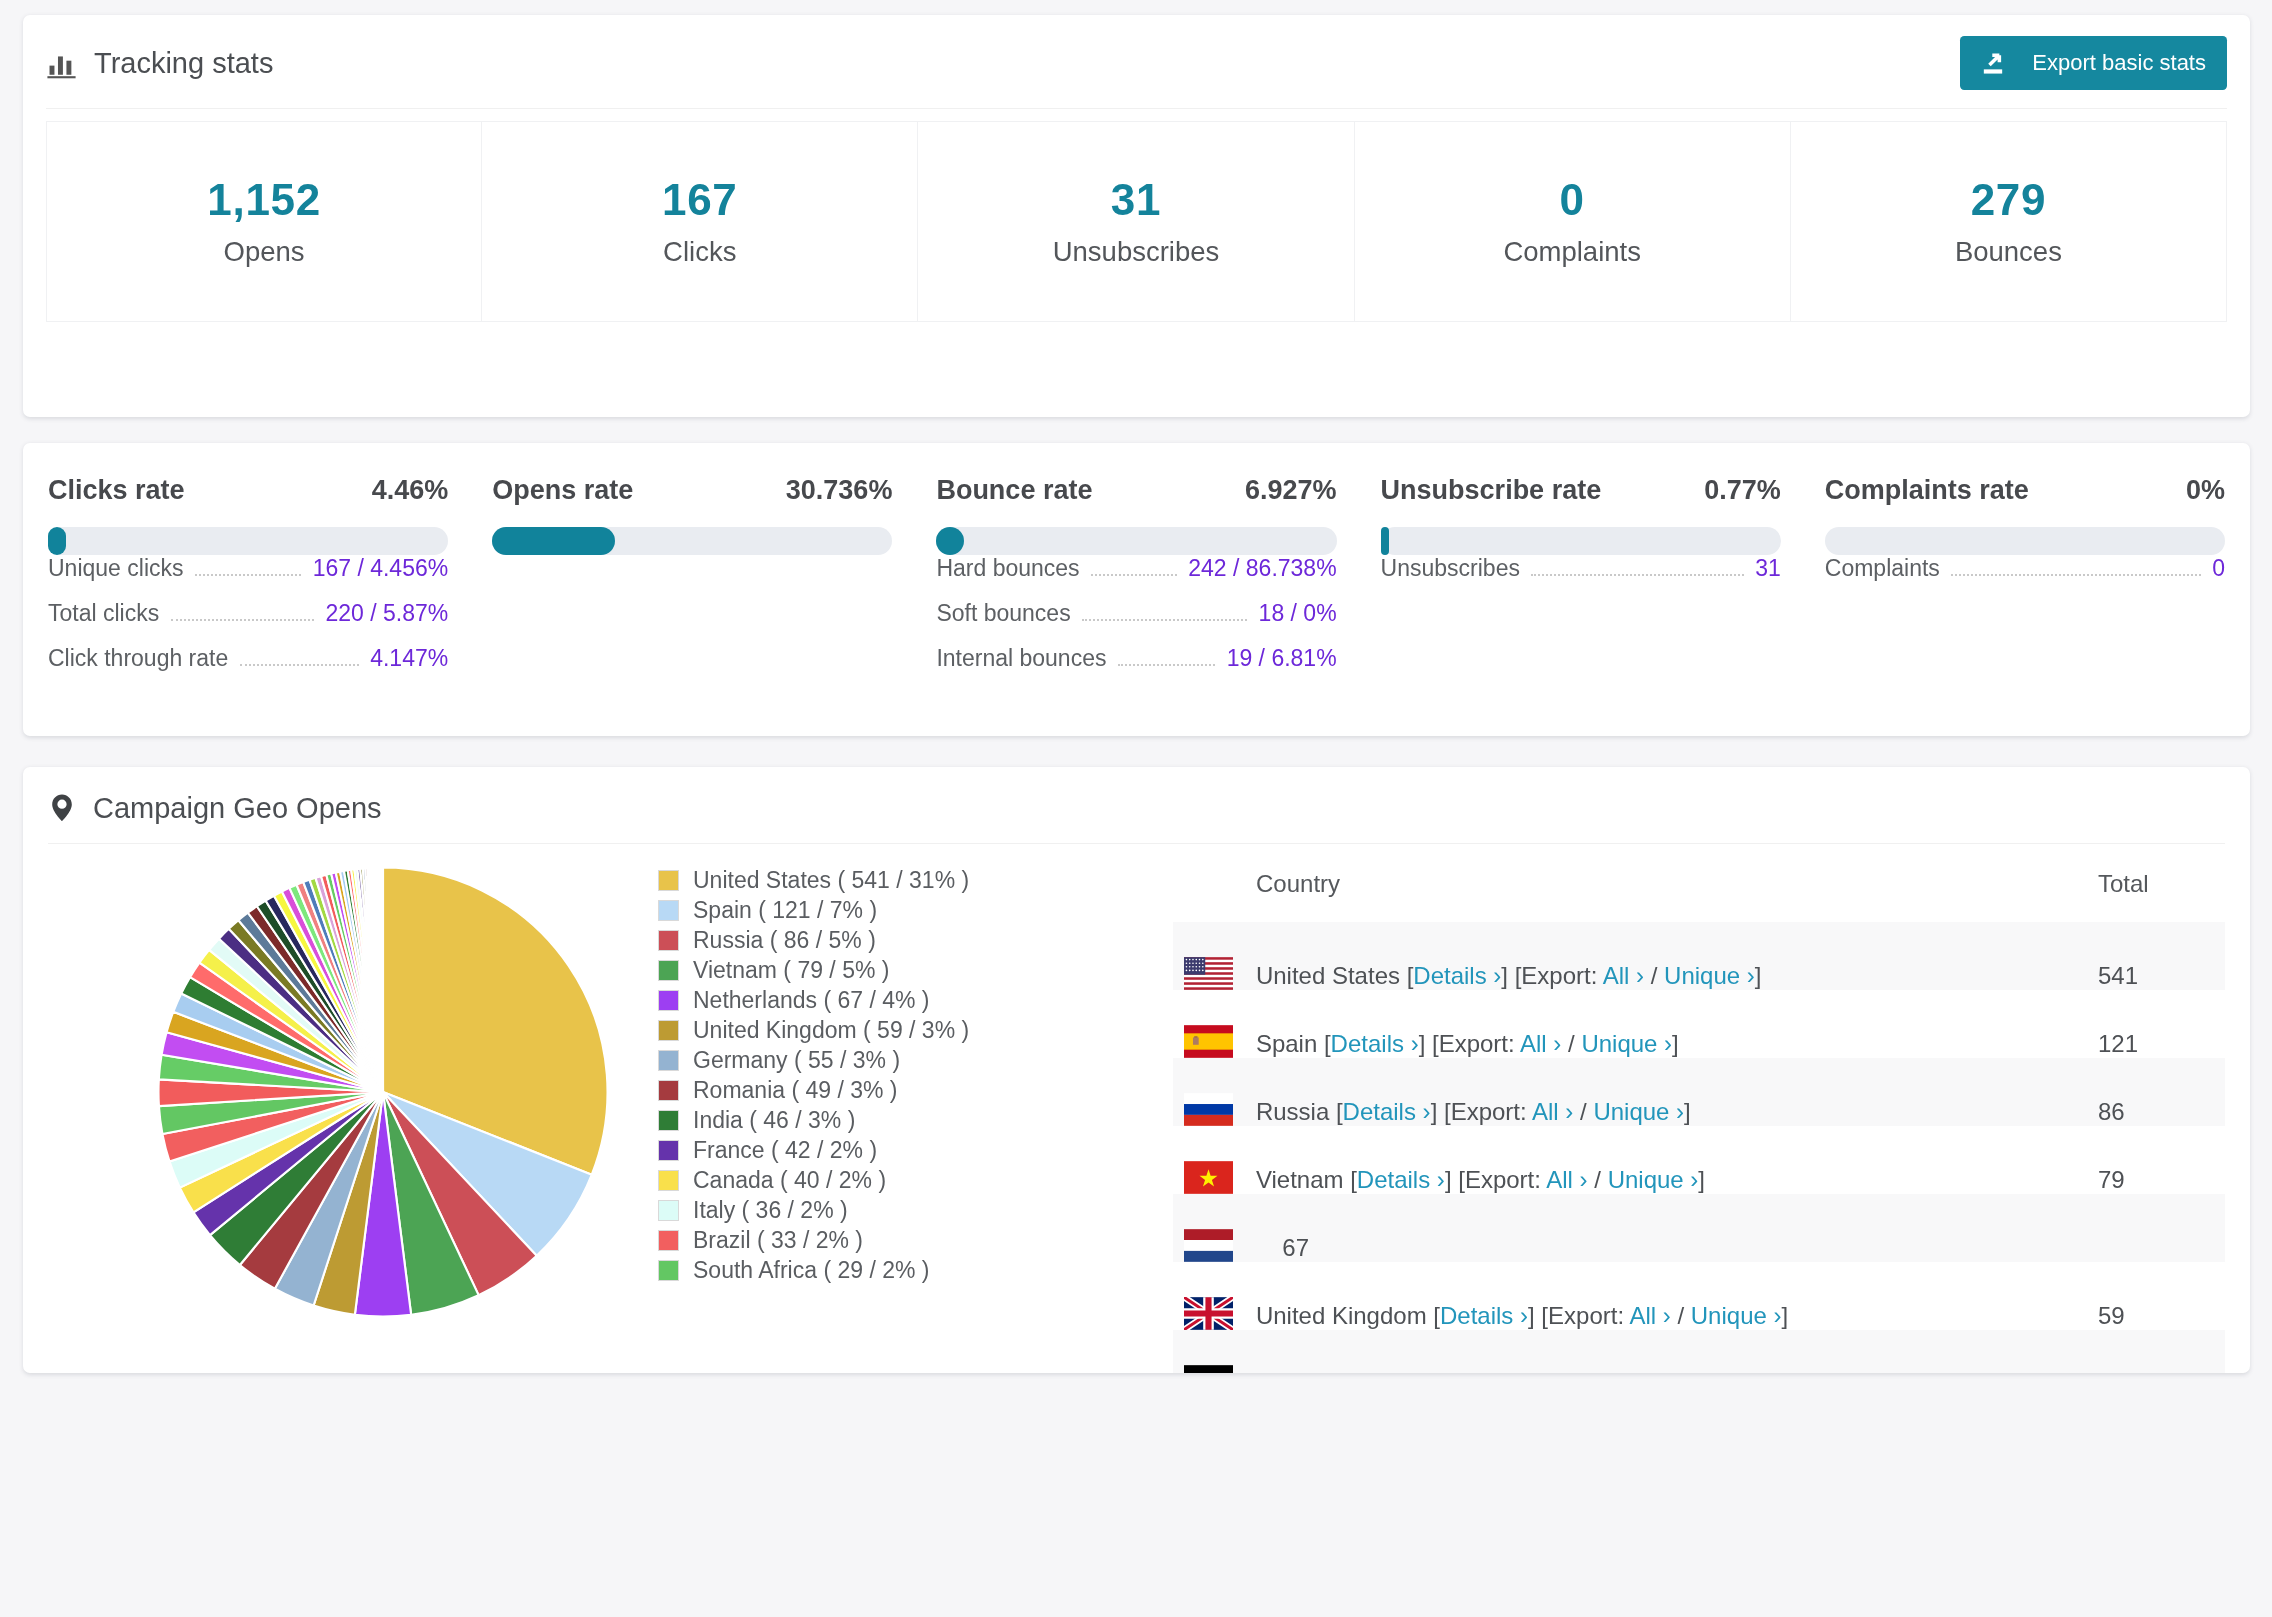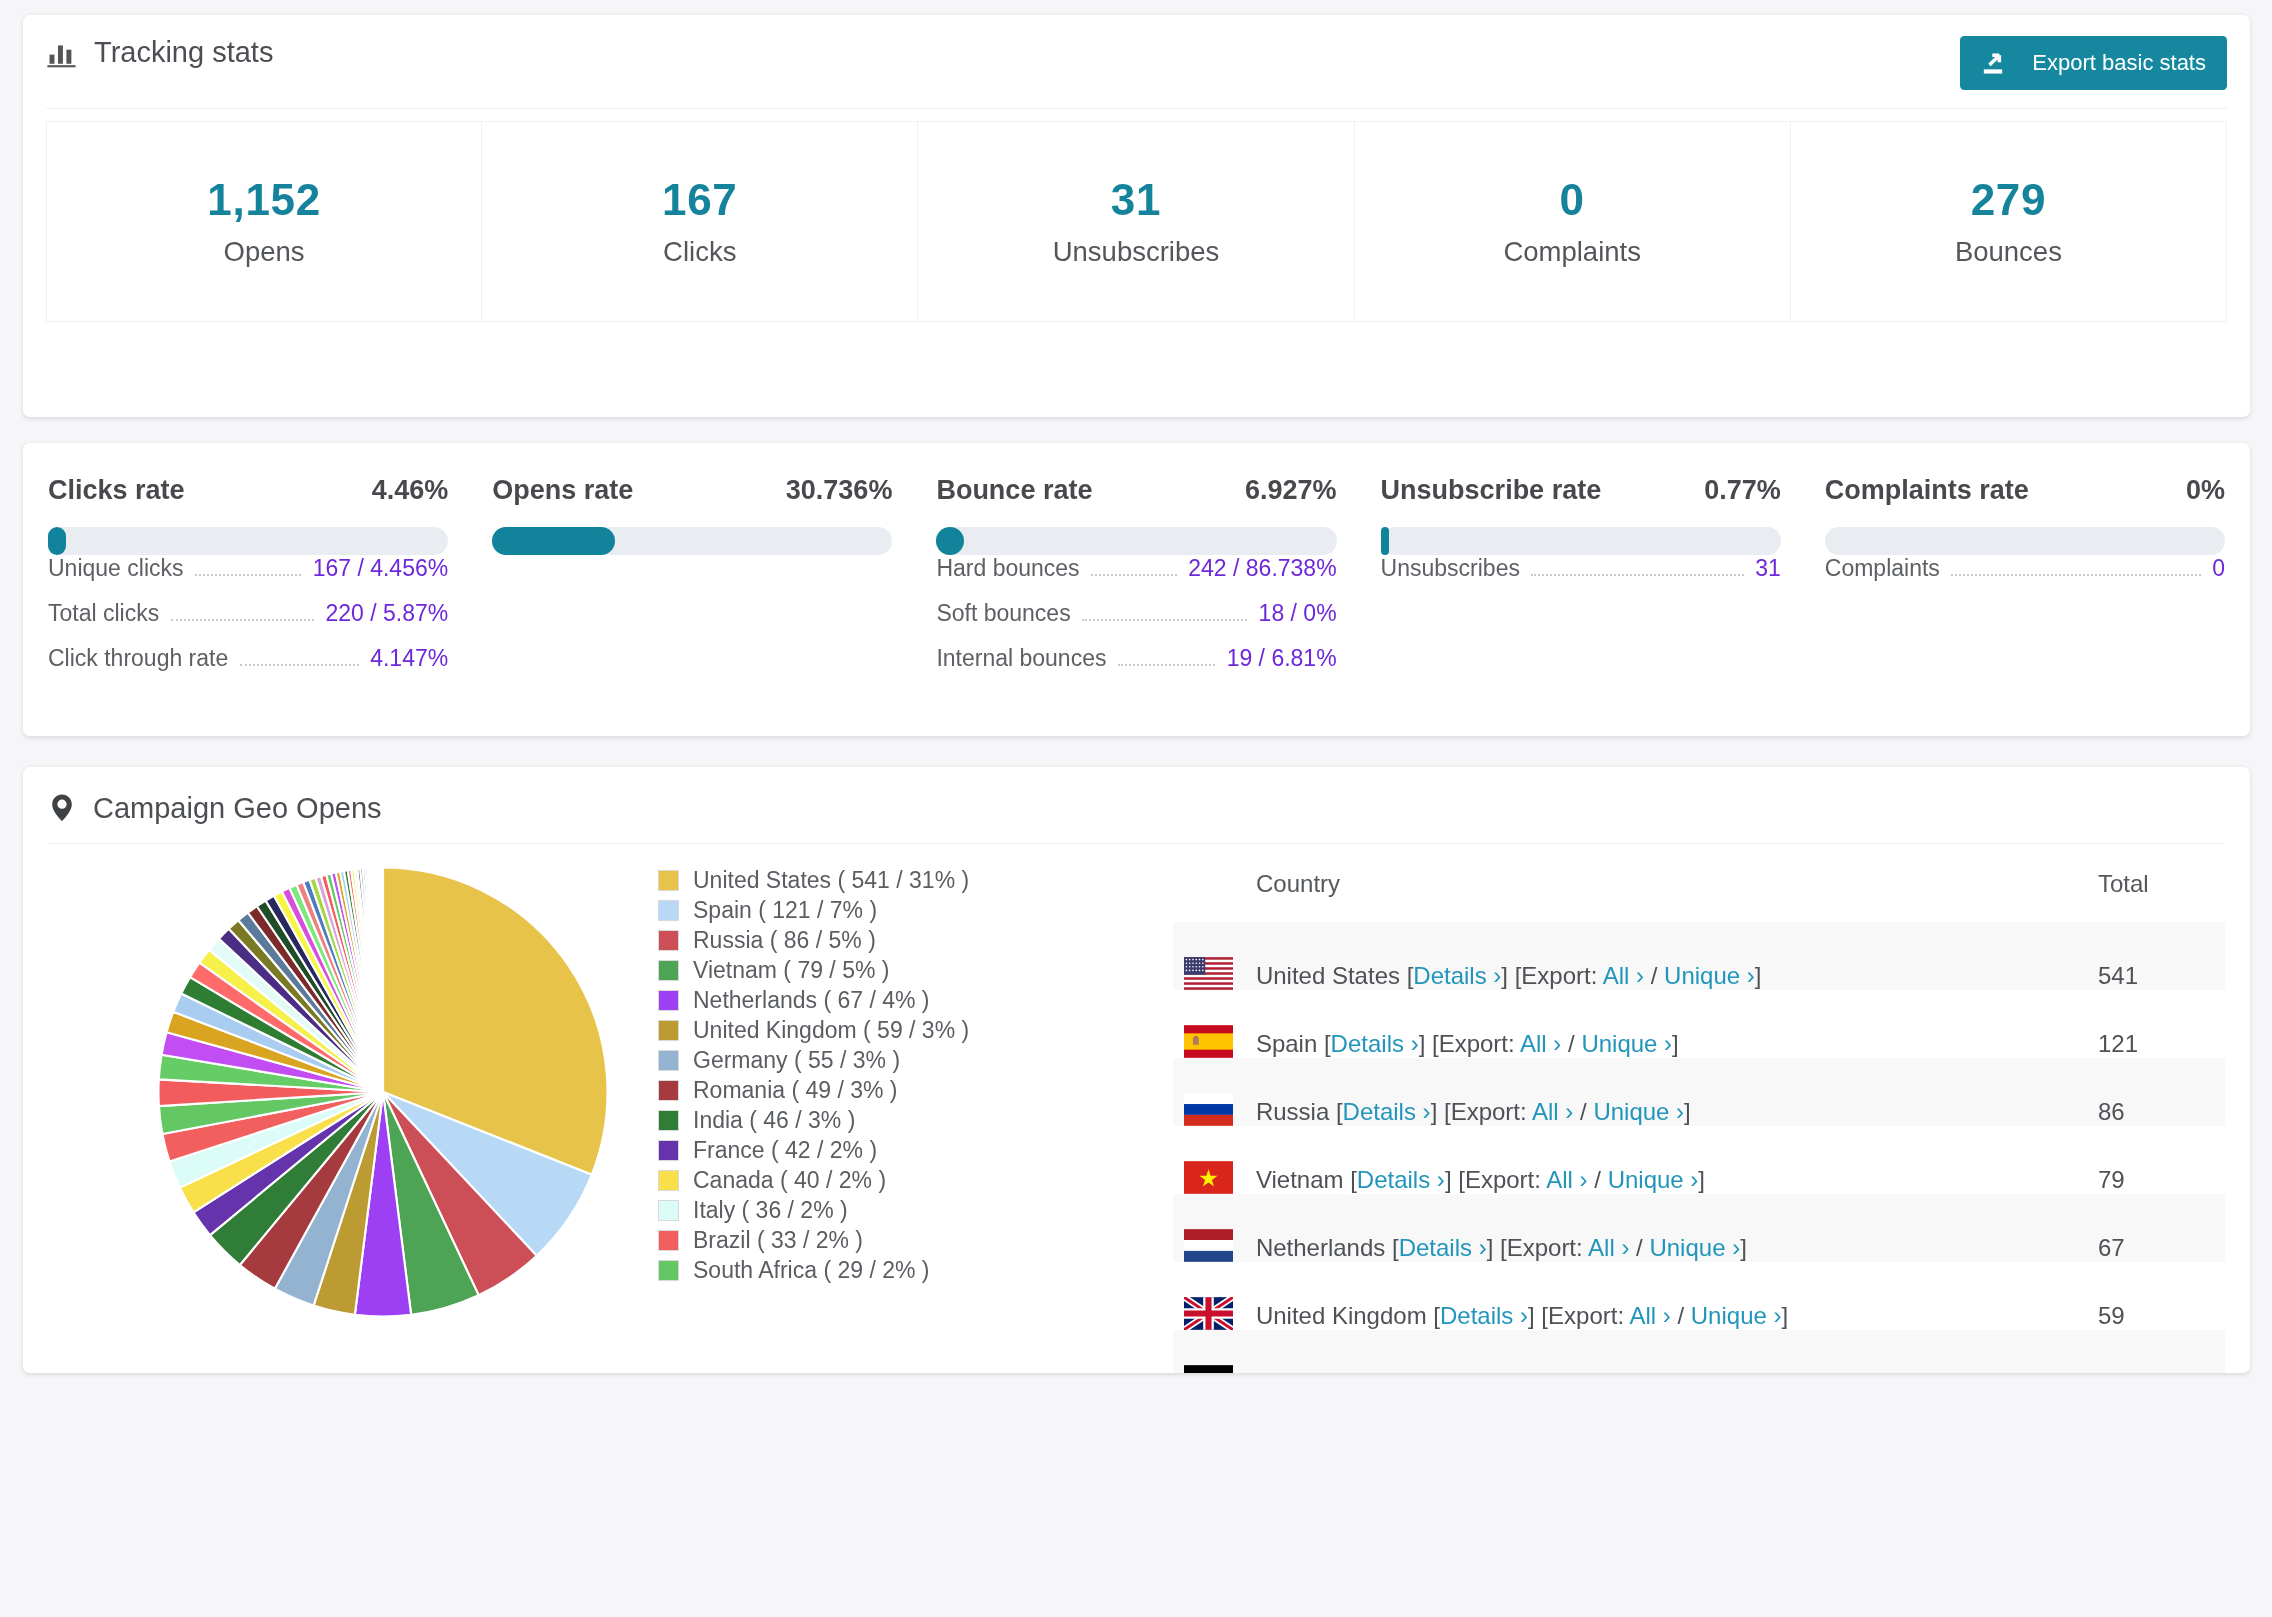--- a/index.html
+++ b/index.html
@@ -5,21 +5,21 @@
   html,body{margin:0;padding:0}
   body{
     width:2273px;height:1618px;overflow:hidden;position:relative;
     background:#f6f6f8;font-family:"Liberation Sans",sans-serif;
     -webkit-font-smoothing:antialiased;
   }
   .card{background:#fff;border-radius:7px;margin:0 23px;box-shadow:0 1.4px 4.2px rgba(60,70,90,.15)}
 
   
   #card-tracking{margin-top:15px;padding:21px 23px 95px}
-  .card-head{display:flex;align-items:flex-start;justify-content:space-between}
+  .card-head{display:flex;align-items:center;justify-content:space-between}
   .head-left{display:flex;align-items:center;gap:17px;font-size:29px;color:#4b4e52}
   .btn{display:flex;align-items:center;gap:27px;background:#15889f;color:#fff;
        font-size:22px;padding:14px 21px;border:none;border-radius:4.2px;cursor:pointer;
        font-family:"Liberation Sans",sans-serif}
   .divider{border-top:1.4px solid #f0f0f0;margin-top:18.4px}
   #stats-row{display:grid;grid-template-columns:repeat(5,1fr);margin-top:11.3px}
   .statbox{border:1.4px solid #f0f1f3;height:199px;display:flex;flex-direction:column;
            align-items:center;justify-content:center;background:#fff}
   .statbox+.statbox{border-left:none}
   .stat-value{font-size:44px;font-weight:bold;color:#14839b;letter-spacing:0.7px}
@@ -449,21 +449,20 @@
   </div>
 
   <div class="trow striped">
     <span class="flag">
               <svg xmlns="http://www.w3.org/2000/svg" viewBox="0 0 60 40">
                 <rect width="60" height="13.3" fill="#ae1c28"></rect>
                 <rect y="13.3" width="60" height="13.3" fill="#fff"></rect>
                 <rect y="26.6" width="60" height="13.4" fill="#21468b"></rect>
               </svg>
             </span>
-    <span class="tcountry">Netherlands [<a class="tlink">Details ›</a>] [Export: <a class="tlink">All ›</a> / <a class="tlink">Unique ›</a>]</span>
     <span class="ttotal">67</span>
   </div>
 
   <div class="trow">
     <span class="flag">
               <svg xmlns="http://www.w3.org/2000/svg" viewBox="0 0 60 40">
                 <rect width="60" height="40" fill="#012169"></rect>
                 <path d="M0 0L60 40M60 0L0 40" stroke="#fff" stroke-width="8"></path>
                 <path d="M0 0L60 40M60 0L0 40" stroke="#c8102e" stroke-width="3.5"></path>
                 <path d="M30 0V40M0 20H60" stroke="#fff" stroke-width="13"></path>

